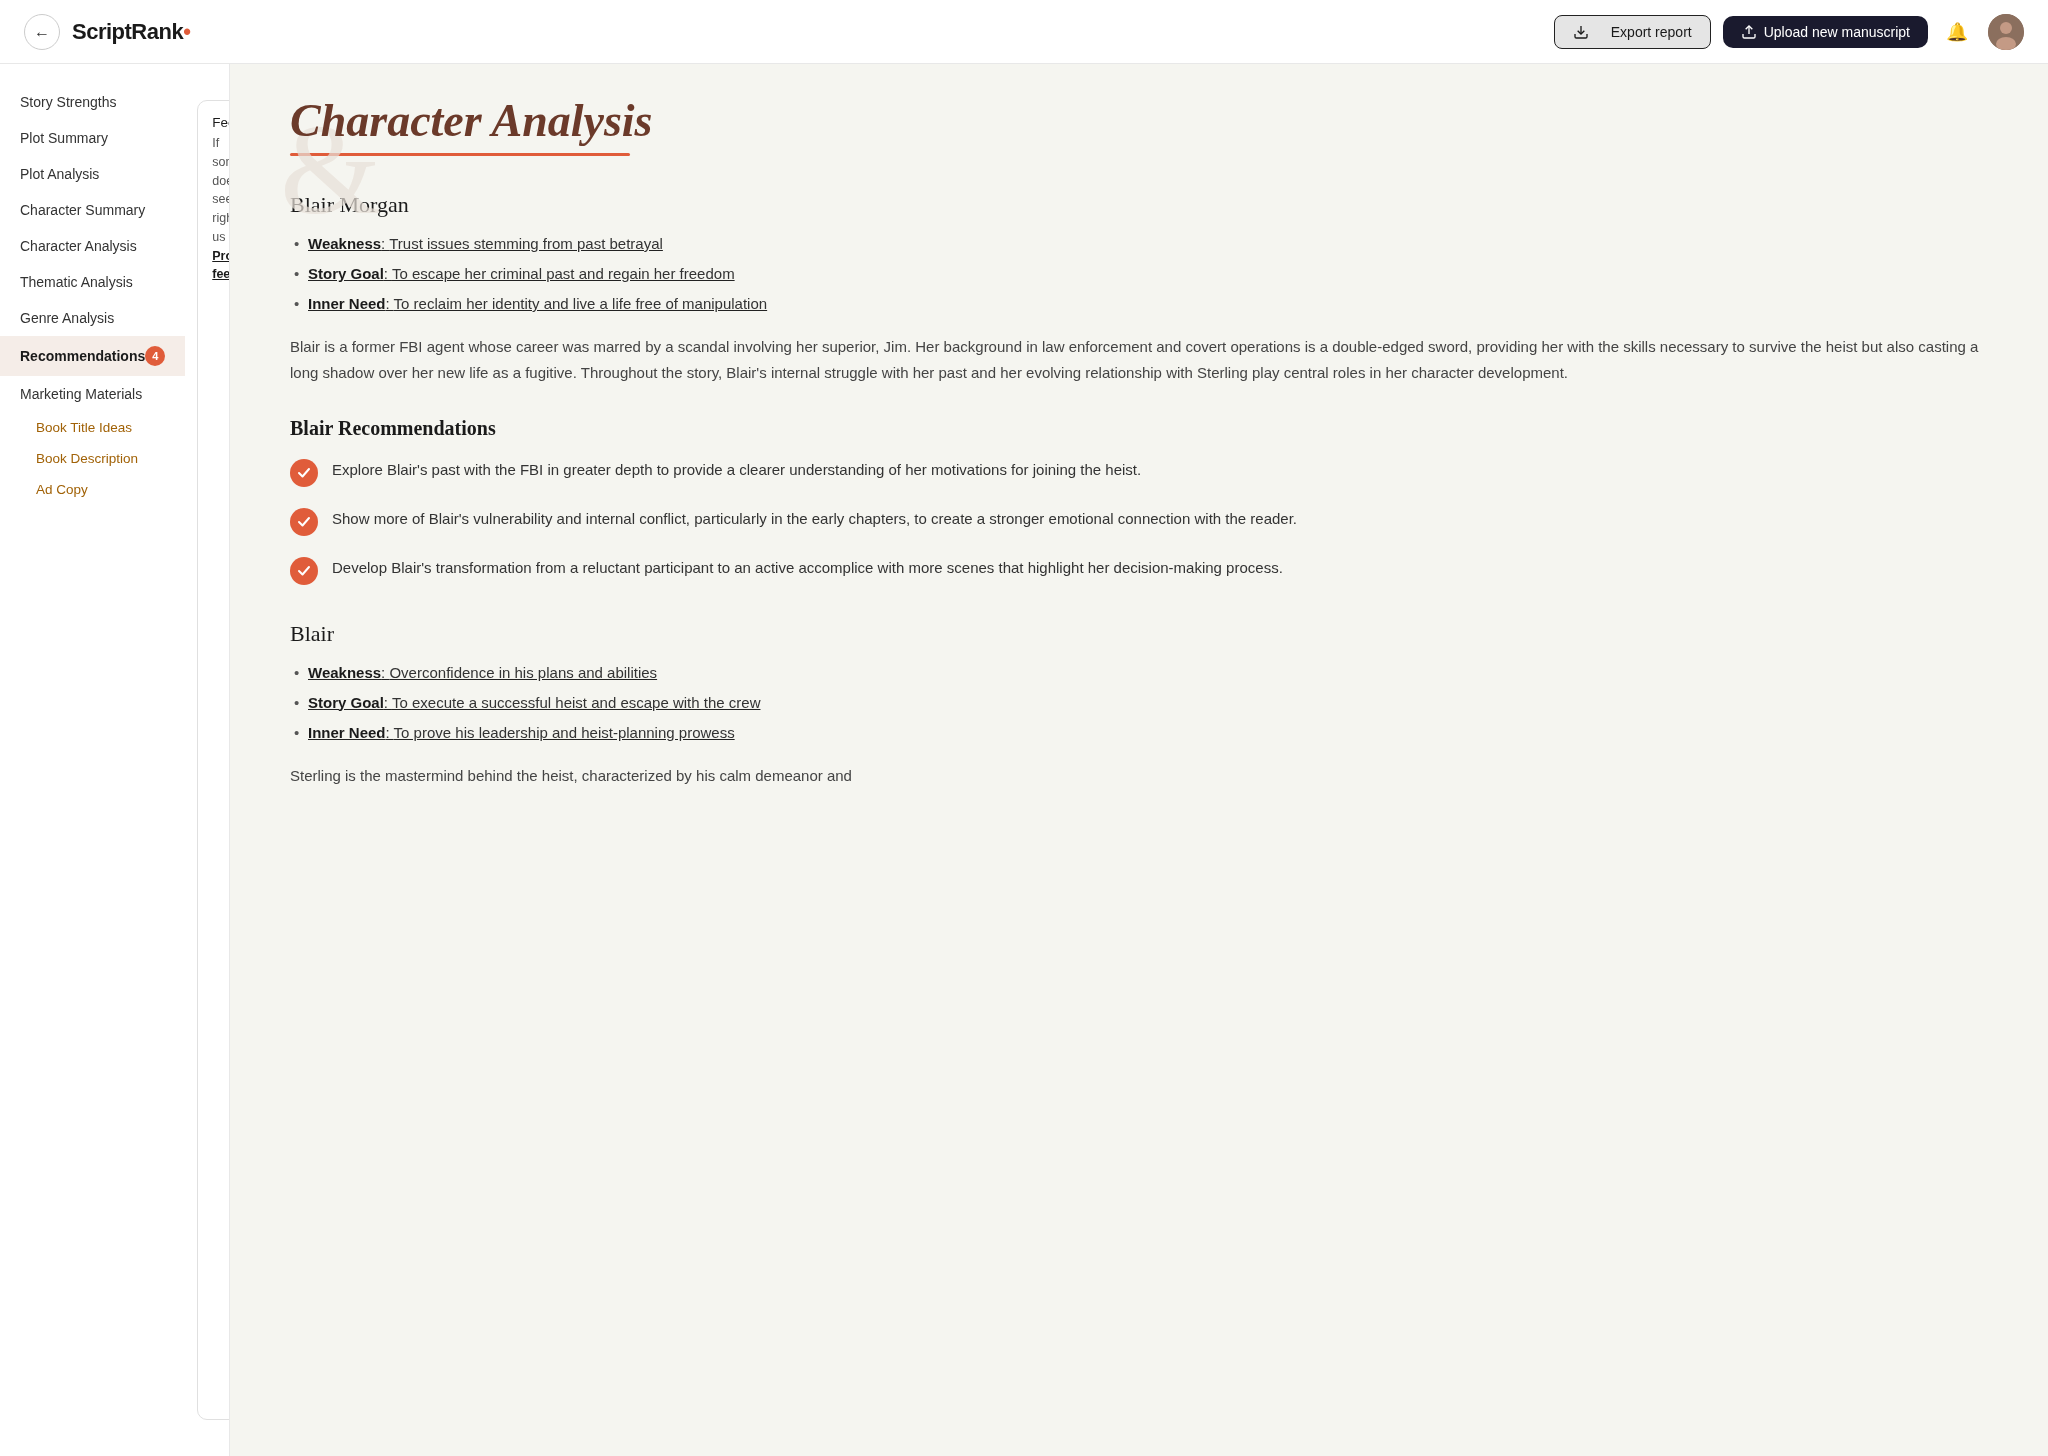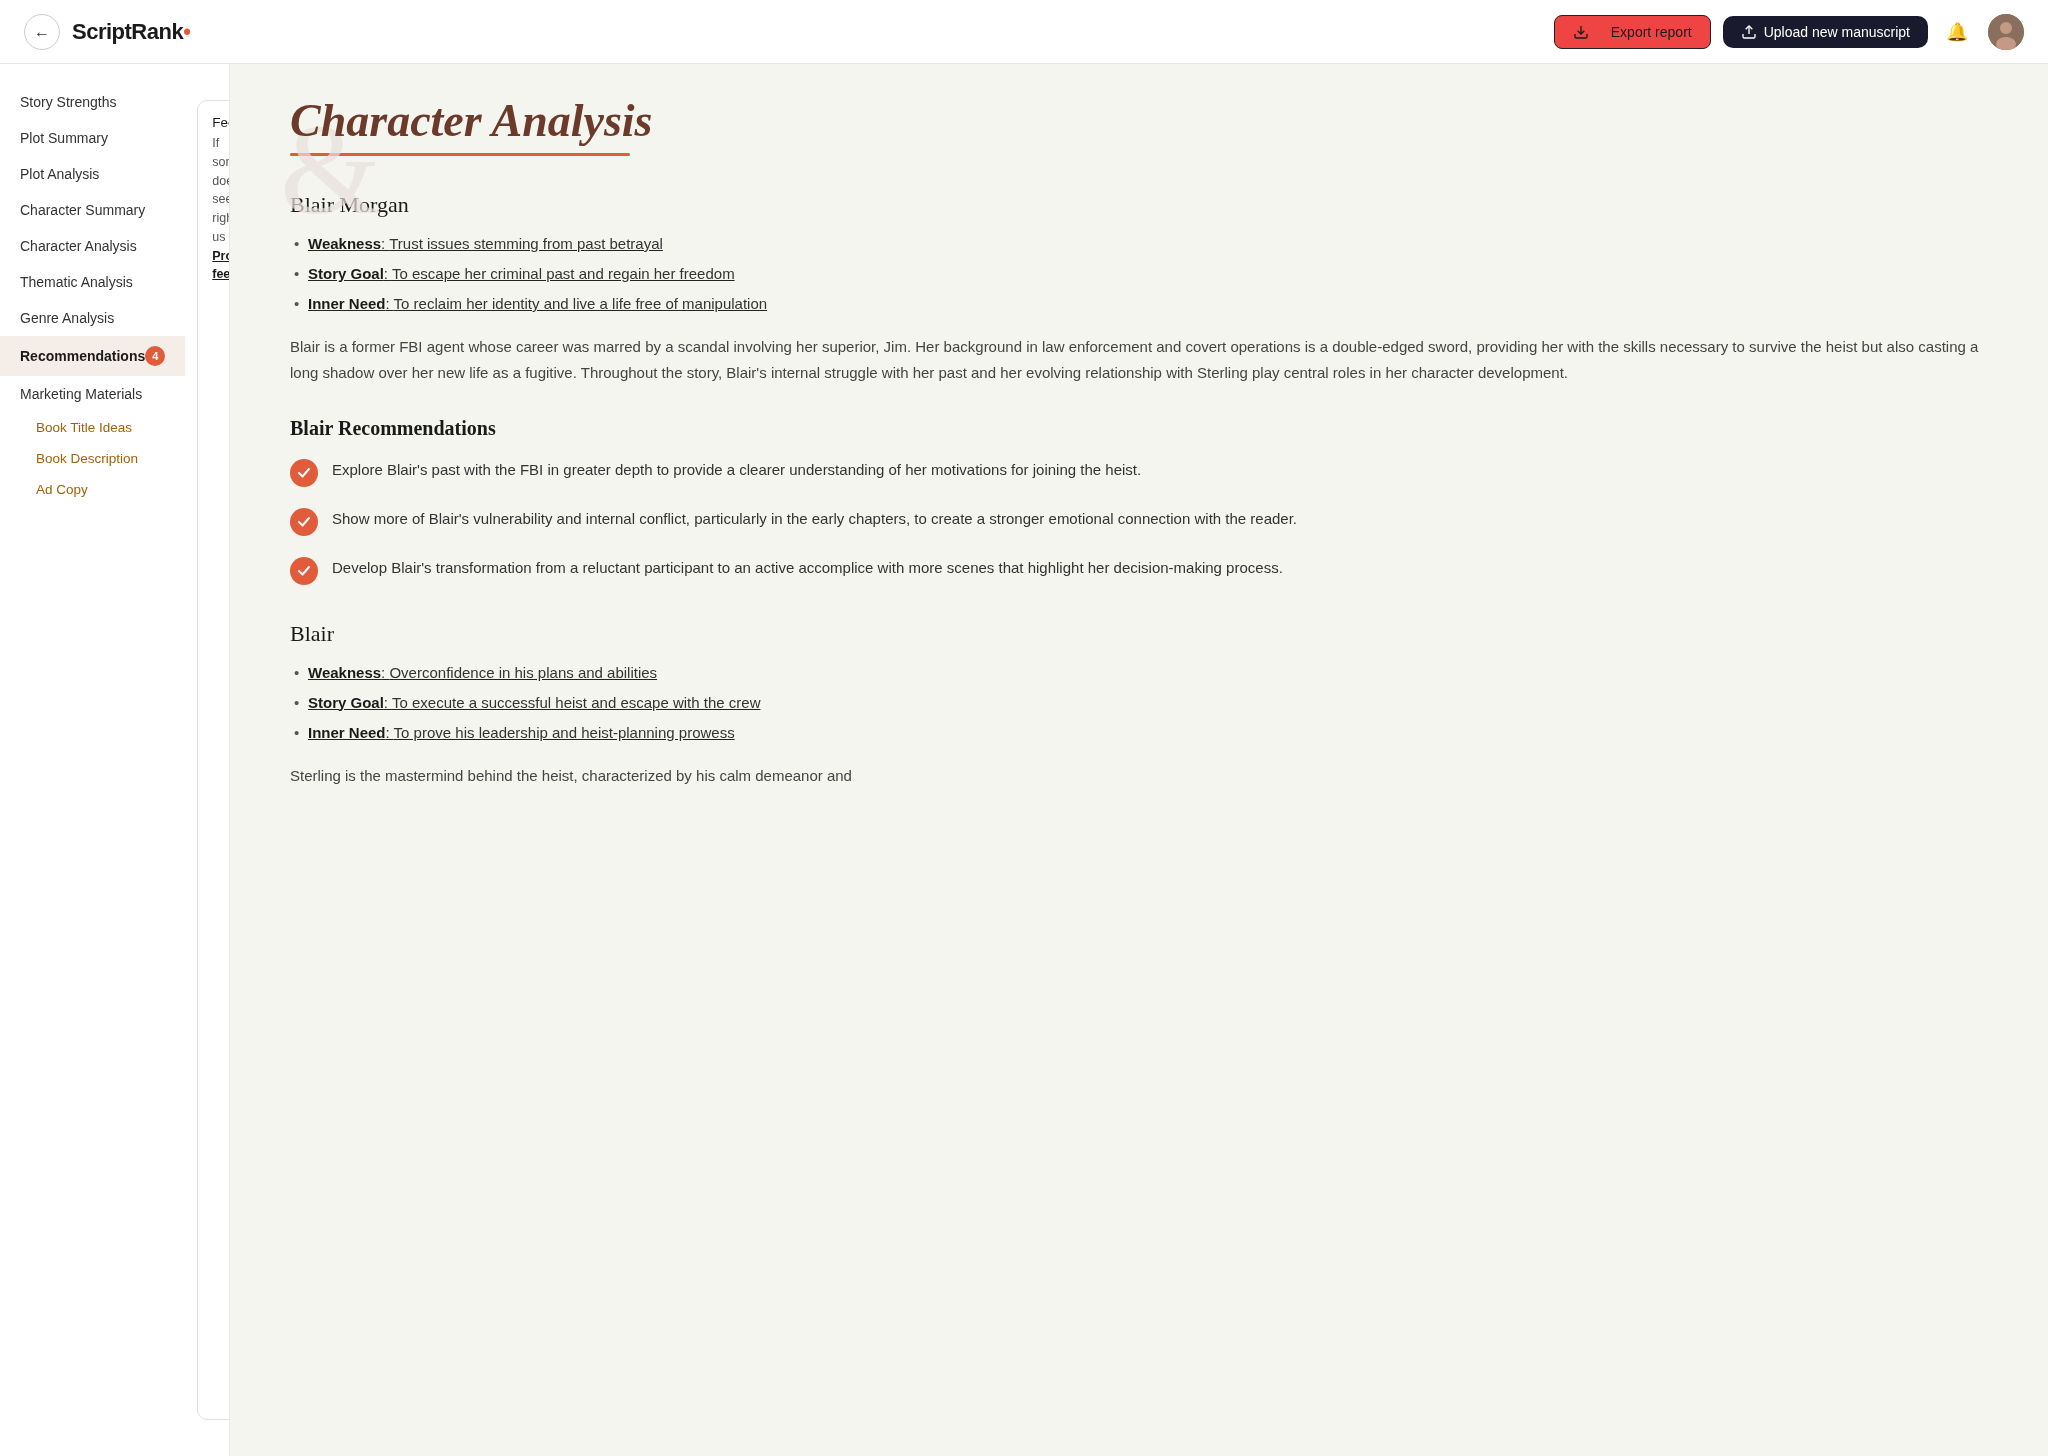--- a/index.html
+++ b/index.html
@@ -45,21 +45,21 @@
     .header-right {
       display: flex;
       align-items: center;
       gap: 12px;
     }
     .export-btn {
       display: flex; align-items: center; gap: 22px;
       padding: 8px 18px;
       border: 1.5px solid #222;
       border-radius: 8px;
-      background: #ef4444;
+      background: #e5e5e5;
       font-size: 14px;
       font-weight: 500;
       cursor: pointer;
       color: #1a1a1a;
     }
     .upload-btn {
       display: flex; align-items: center; gap: 7px;
       padding: 8px 18px;
       border: none;
       border-radius: 10px;

